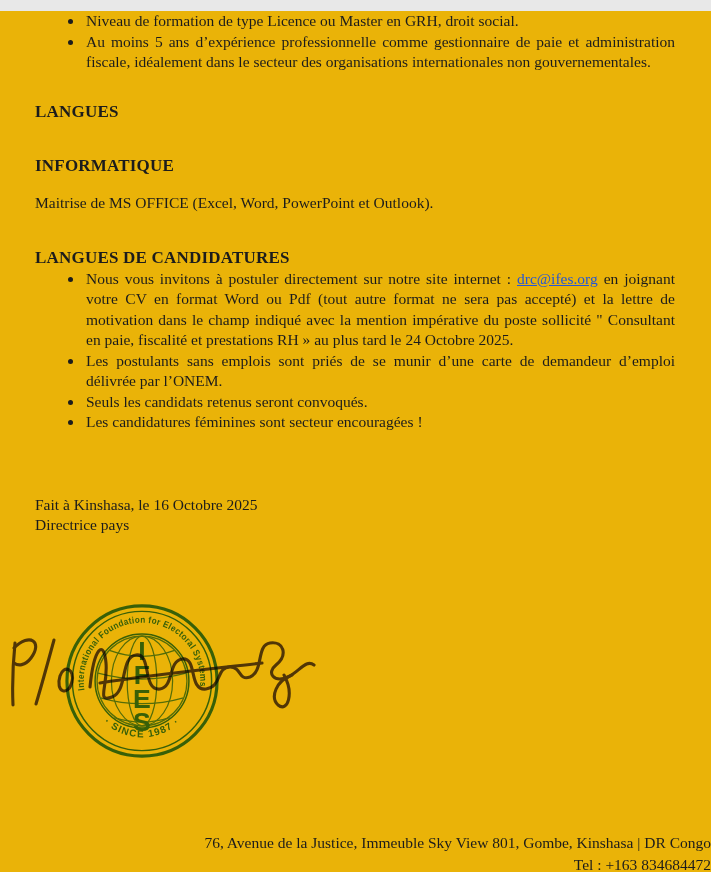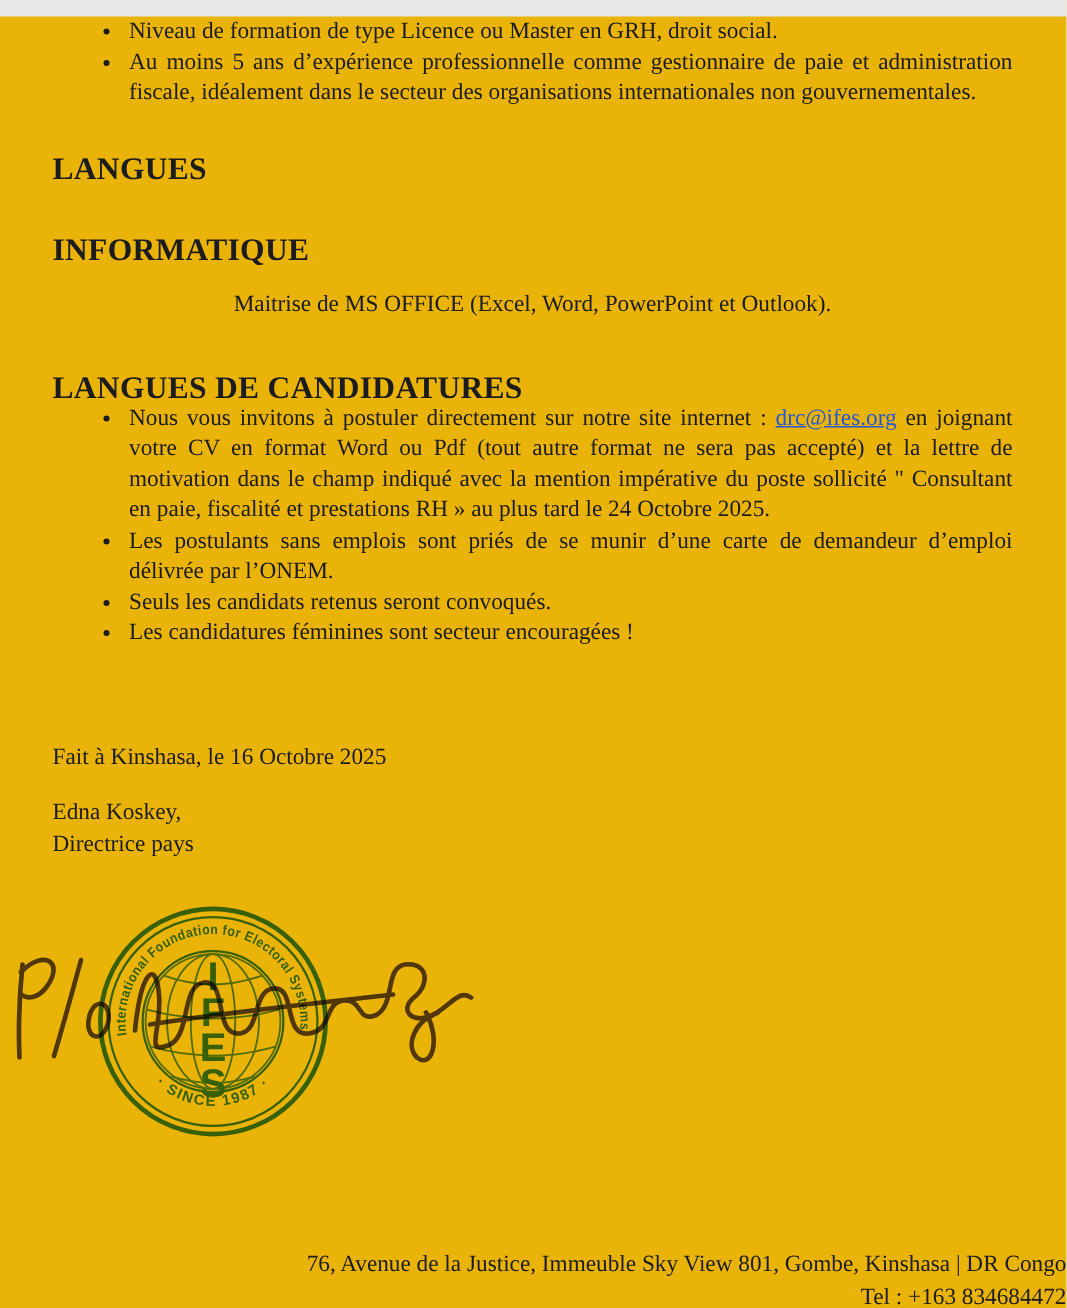--- a/index.html
+++ b/index.html
@@ -12,25 +12,25 @@
     font-family:"Liberation Serif", serif;
     font-size:15.5px;
     line-height:20.5px;
     color:#1c1c1c;
     overflow:hidden;
   }
   .doc { position:absolute; left:35px; right:36px; top:0; }
   ul.doc-list { list-style:disc; margin:0; padding-left:49px; }
   ul.doc-list li { text-align:justify; padding-left:2px; }
   .top-list { margin-top:7px; }
-  .heading { font-size:21px; font-weight:bold; letter-spacing:.2px; }
+  .heading { font-size:17px; font-weight:bold; letter-spacing:.2px; }
   #langues-h { margin-top:29px; }
   #langues-p { margin-top:23px; }
   #informatique-h { margin-top:34px; }
-  #informatique-p { margin-top:16px;text-align:center; }
+  #informatique-p { margin-top:16px; }
   #dossier-h { margin-top:35px; }
   .dossier-list { margin-top:22px; }
   .email-link { color:#2456d6; text-decoration:underline; cursor:pointer; }
   .signoff-date { margin-top:62px; }
   .signoff-name { margin-top:17px; }
   .stamp {
     position:absolute; left:63px; top:591px;
     width:158px; height:158px;
     mix-blend-mode:multiply; opacity:.93;
   }
@@ -66,21 +66,20 @@
     <ul class="doc-list dossier-list">
       <li>
         <span>Nous vous invitons à postuler directement sur notre site internet : </span><a class="email-link">drc@ifes.org</a><span> en joignant votre CV en format Word ou Pdf (tout autre format ne sera pas accepté) et la lettre de motivation dans le champ indiqué avec la mention impérative du poste sollicité " Consultant en paie, fiscalité et prestations RH » au plus tard le 24 Octobre 2025.</span>
       </li>
       <li>Les postulants sans emplois sont priés de se munir d’une carte de demandeur d’emploi délivrée par l’ONEM.</li>
       <li>Seuls les candidats retenus seront convoqués.</li>
       <li>Les candidatures féminines sont secteur encouragées !</li>
     </ul>
 
     <p class="signoff-date">Fait à Kinshasa, le 16 Octobre 2025</p>
-    <p class="signoff-name">Edna Koskey,</p>
     <p>Directrice pays</p>
   </div>
 
   <svg class="stamp" viewBox="0 0 160 160" aria-hidden="true">
     <g stroke="#2e7fd2" fill="none">
       <circle cx="80" cy="80" r="76" stroke-width="3.2"></circle>
       <circle cx="80" cy="80" r="70.5" stroke-width="1.5"></circle>
       <circle cx="80" cy="80" r="47.5" stroke-width="1.5"></circle>
 
       <g stroke-width="1.25" opacity="0.85">

